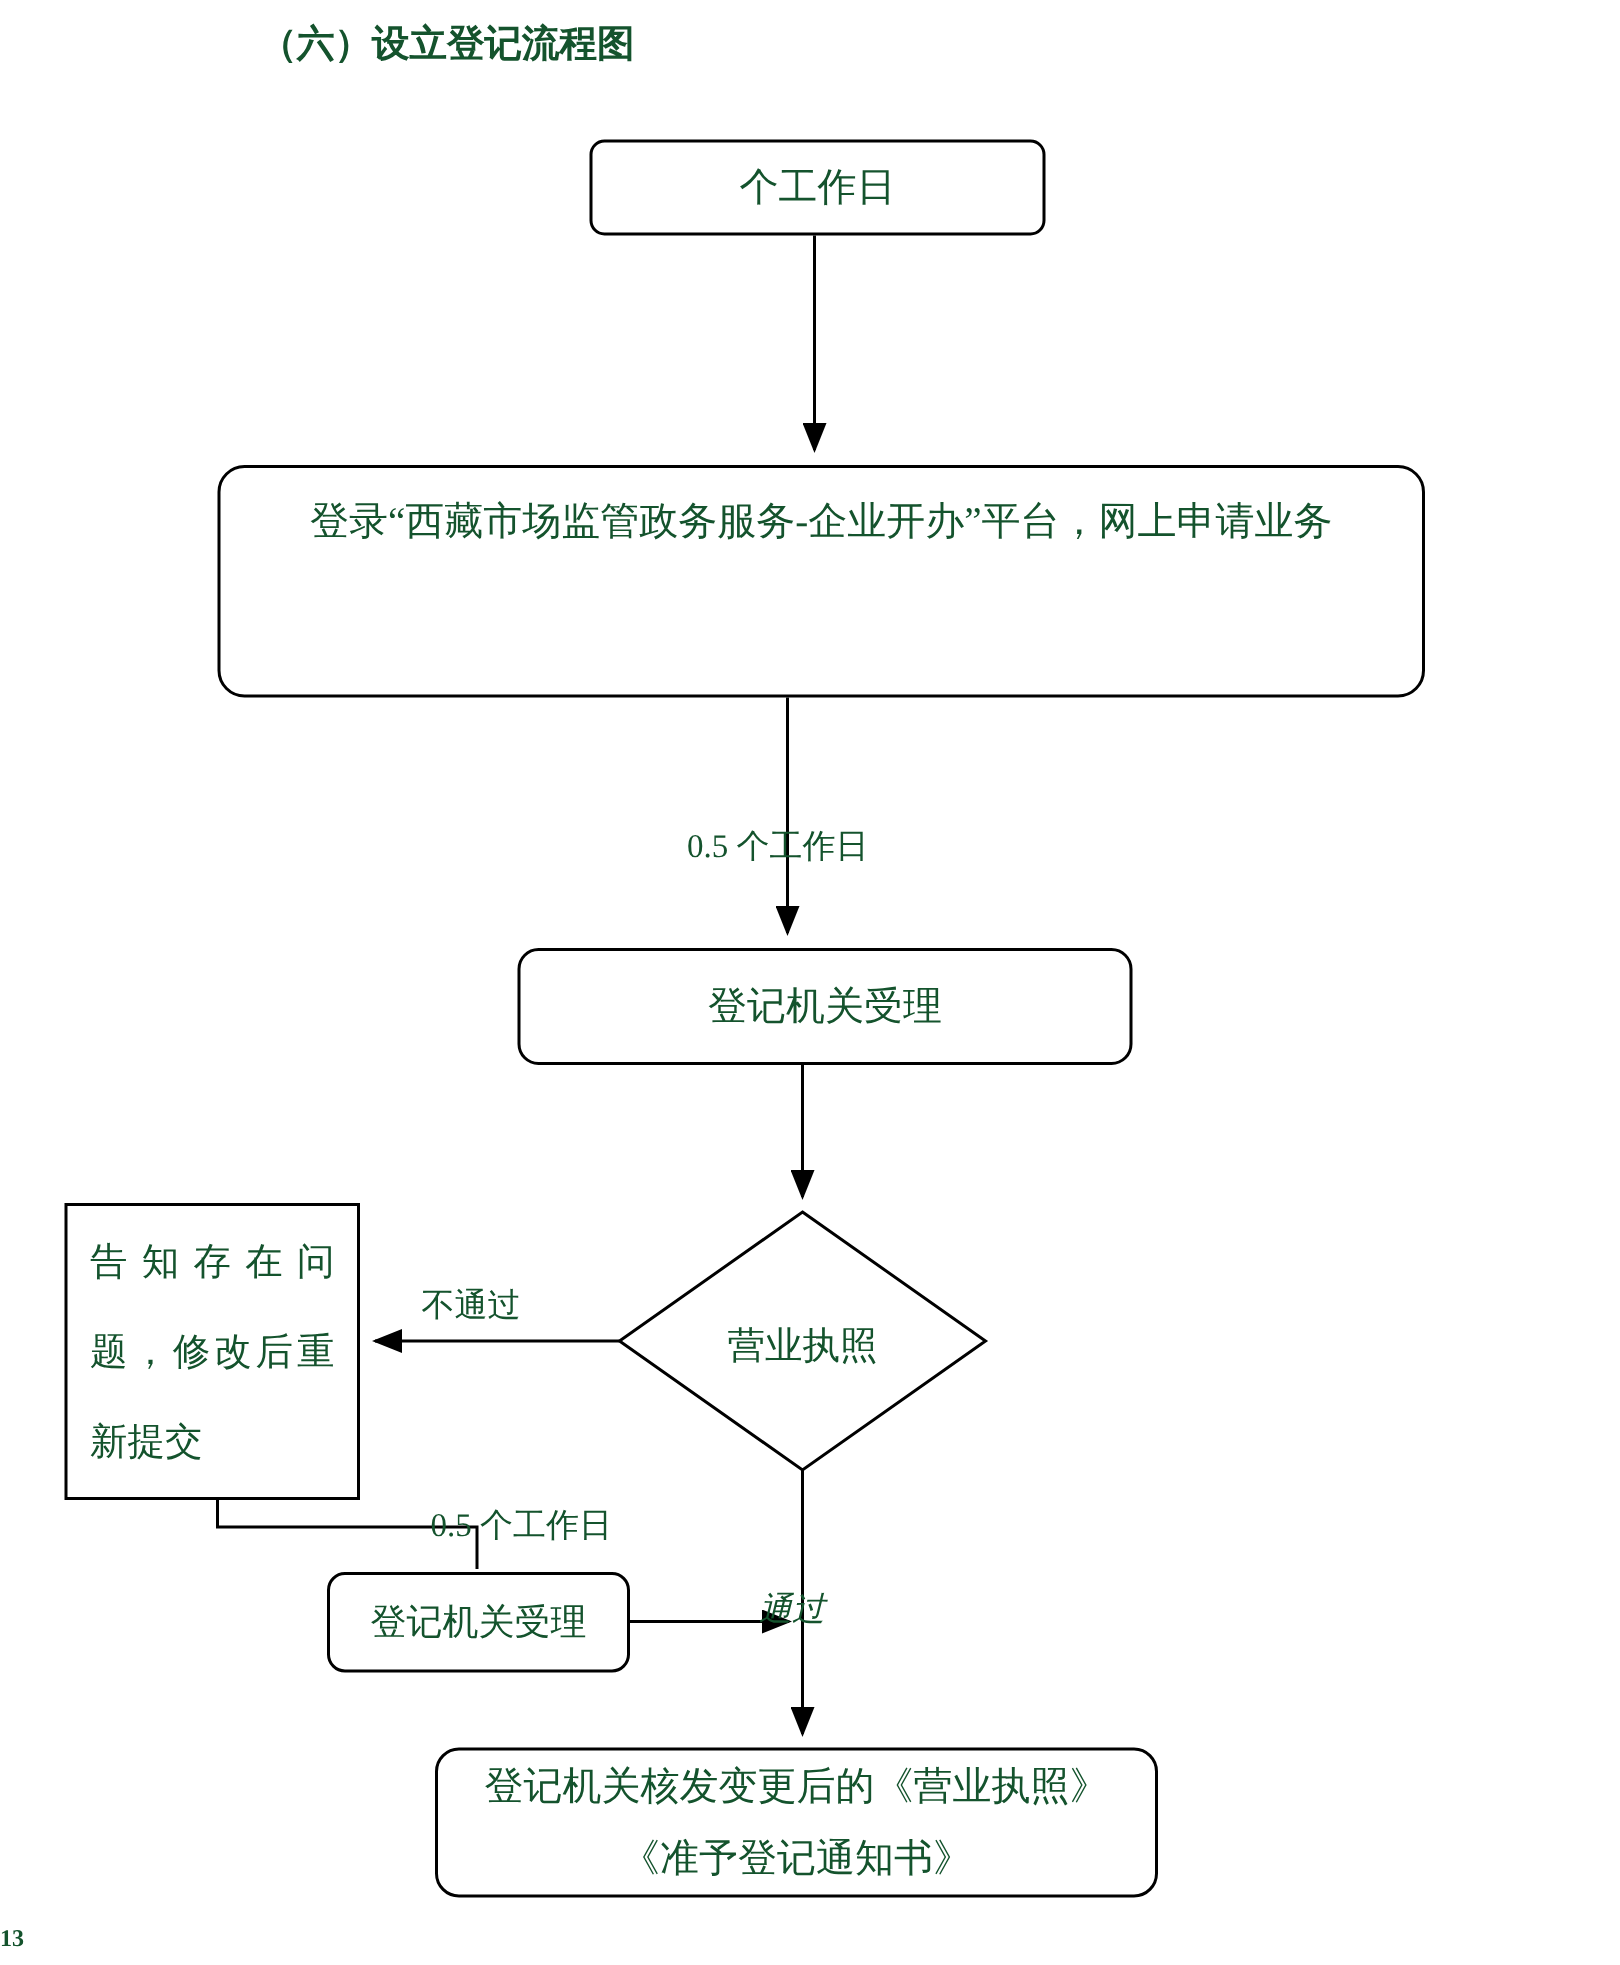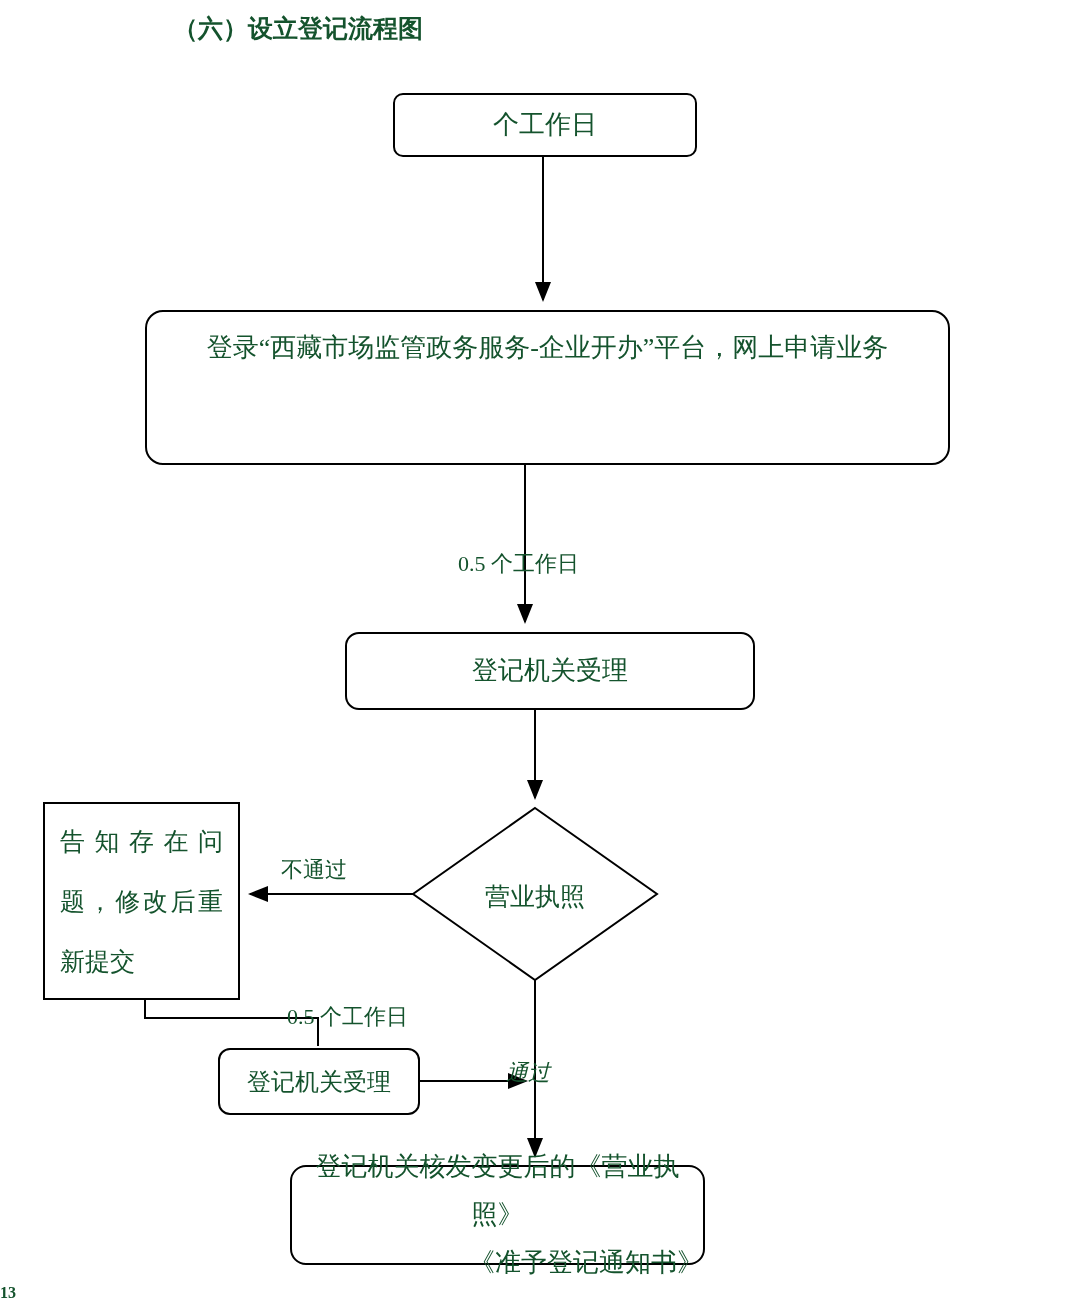--- a/index.html
+++ b/index.html
@@ -114,20 +114,20 @@
   </div>
 
   <div class="edge-label" style="left:287px; top:1002px;">0.5 个工作日</div>
 
   <div class="node" style="left:218px; top:1048px; width:202px; height:67px; border-radius:12px; font-size:24px;">
     <div class="line">登记机关受理</div>
   </div>
 
   <div class="edge-label" style="left:506px; top:1058px;font-style:italic;">通过</div>
 
-  <div class="node" style="left:290px; top:1165px; width:415px; height:100px; border-radius:16px;align-items:flex-end;">
+  <div class="node" style="left:290px; top:1165px; width:482px; height:100px; border-radius:16px;">
     <div class="line" style="line-height:48px;">登记机关核发变更后的《营业执照》</div>
     <div class="line" style="line-height:48px;">《准予登记通知书》</div>
   </div>
 
   <div class="page-number">13</div>
 
 </div>
 
 </body></html>

